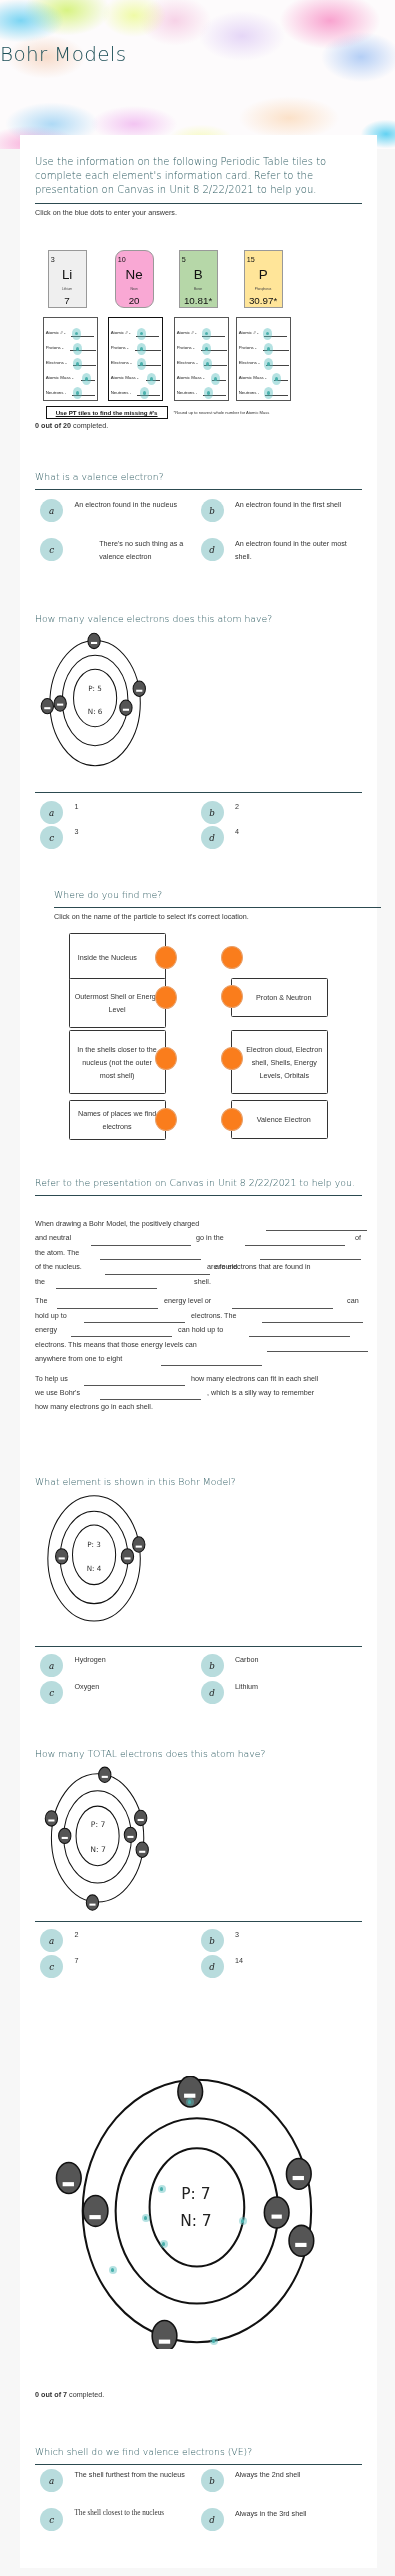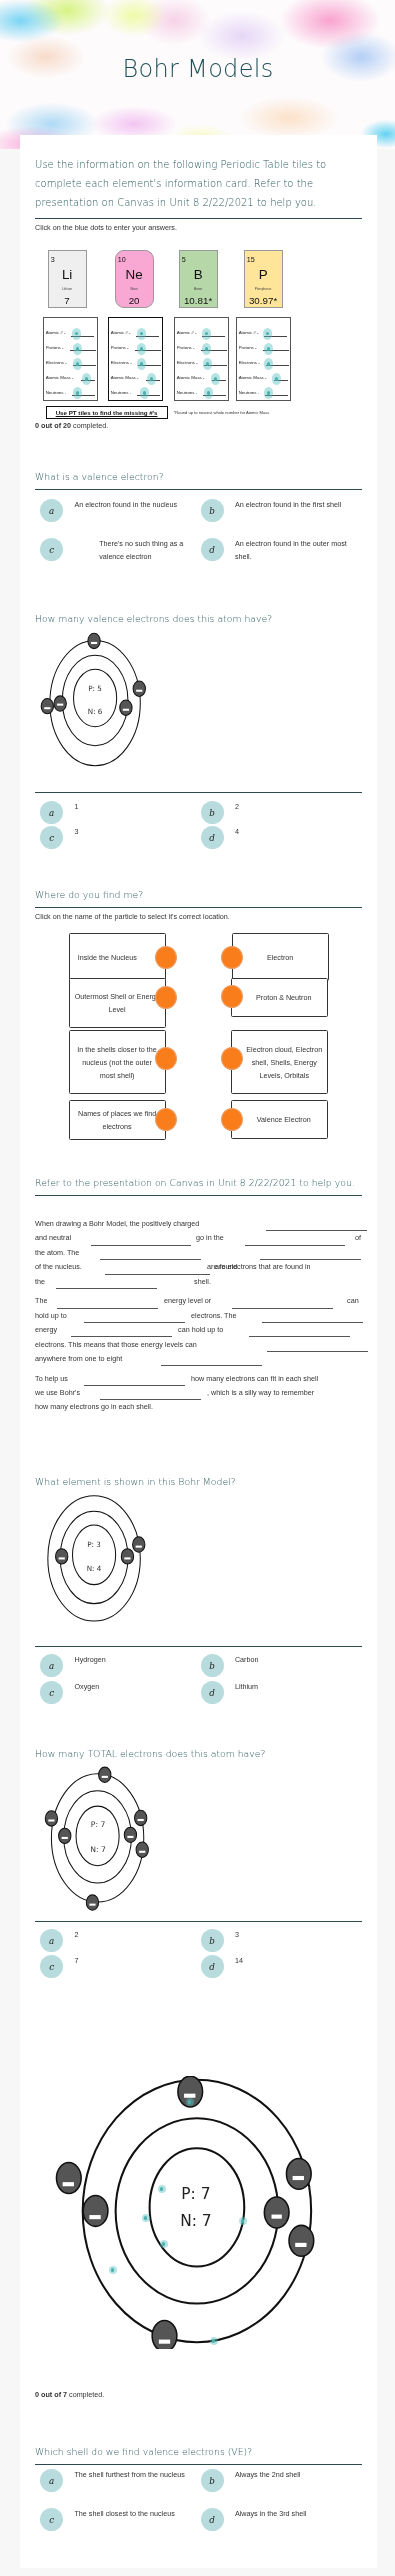--- a/index.html
+++ b/index.html
@@ -19,32 +19,32 @@
       radial-gradient(ellipse 57px 31px at 46px 57px, rgba(240,180,140,0.45), transparent 70%),
       radial-gradient(ellipse 67px 31px at 52px 124px, rgba(110,190,240,0.55), transparent 70%),
       radial-gradient(ellipse 67px 26px at 31px 144px, rgba(245,110,190,0.55), transparent 70%),
       radial-gradient(ellipse 62px 26px at 134px 124px, rgba(230,130,230,0.45), transparent 70%),
       radial-gradient(ellipse 72px 31px at 289px 118px, rgba(250,200,150,0.5), transparent 70%),
       radial-gradient(ellipse 36px 20.6px at 386px 134px, rgba(60,200,240,0.8), transparent 70%),
       radial-gradient(ellipse 46px 20.6px at 201px 139px, rgba(240,250,130,0.5), transparent 70%),
       #fdfbfc;
   }
   .hero-title {
-    position: absolute; left: 0; right: 0; top: 55px; text-align: center;
-    font-family: "DejaVu Sans", sans-serif; font-weight: 300; font-size: 24px; color: #1d4f57; letter-spacing: 0.3px;
+    position: absolute; left: 0; right: 0; top: 42px; text-align: left;
+    font-family: "DejaVu Sans", sans-serif; font-weight: 300; font-size: 20px; color: #1d4f57; letter-spacing: 0.3px;
   }
 
   .card {
     position: absolute; left: 19.6px; top: 135px; width: 357px; height: 2433px; background: #fff;
   }
   .sec { position: absolute; left: 15.5px; width: 327px; }
   .sec-title {
     font-family: "DejaVu Sans", sans-serif; font-weight: 300; color: #2c5a60; font-size: 9.3px; line-height: 12px;
   }
-  .sec-title.big { font-size: 10px; line-height: 19px; }
+  .sec-title.big { font-size: 10px; line-height: 14px; }
   .rule { height: 0.5px; background: #2c4a50; margin-top: 5.7px; }
   .instr { font-size: 7.2px; color: #333; margin-top: 5.2px; line-height: 10.3px; }
 
   
   .tile { position: absolute; width: 39px; height: 58px; border: 0.5px solid #999; font-family: "Liberation Sans", sans-serif; color: #111; }
   .tile .num { position: absolute; left: 2.1px; top: 4.1px; font-size: 7.2px; }
   .tile .sym { position: absolute; left: 0; right: 0; top: 15.5px; text-align: center; font-size: 13.4px; }
   .tile .nm { position: absolute; left: 0; right: 0; top: 36px; text-align: center; font-size: 3.1px; color: #444; }
   .tile .mass { position: absolute; left: 0; right: 0; top: 44px; text-align: center; font-size: 9.8px; }
 
@@ -258,41 +258,38 @@
     </div>
   <div class="opt" style="left:20.6px; top:691px; width:155px;">
       <div class="bubble">c</div>
       <div class="otext">3</div>
     </div>
   <div class="opt" style="left:181px; top:691px; width:155px;">
       <div class="bubble">d</div>
       <div class="otext">4</div>
     </div>
 
-  <div class="sec" style="top:754px;">
+  <div class="sec" style="top:754px;margin-left:19px;">
     <div class="sec-title">Where do you find me?</div>
     <div class="rule"></div>
     <div class="instr" style="margin-top:4.6px;">Click on the name of the particle to select it's correct location.</div>
   </div>
   <div class="mbox" style="left:49px; top:798px; width:97px; height:48px; justify-content:flex-start; padding-left:8.2px;">
       <span>Inside the Nucleus</span>
     </div>
   <div class="mbox" style="left:49px; top:843px; width:97px; height:50px;">
       <span style="width:88px;">Outermost Shell or Energy Level</span>
     </div>
   <div class="mbox" style="left:49px; top:895px; width:97px; height:64px;">
       <span style="width:82px;">In the shells closer to the nucleus (not the outer most shell)</span>
     </div>
   <div class="mbox" style="left:49px; top:965px; width:97px; height:40px;">
       <span style="width:82px;">Names of places we find electrons</span>
     </div>
 
-  <div class="mbox" style="left:212px; top:798px; width:97px; height:48px;">
-      <span>Electron</span>
-    </div>
   <div class="mbox" style="left:211px; top:843px; width:97px; height:39px; padding-left:12.4px;">
       <span>Proton &amp; Neutron</span>
     </div>
   <div class="mbox" style="left:211px; top:895px; width:97px; height:64px; padding-left:13.4px;">
       <span style="width:77px;">Electron cloud, Electron shell, Shells, Energy Levels, Orbitals</span>
     </div>
   <div class="mbox" style="left:211px; top:965px; width:97px; height:39px; padding-left:12.4px;">
       <span>Valence Electron</span>
     </div>
 
@@ -519,21 +516,21 @@
   <div class="opt" style="left:20.6px; top:2334px; width:165px;">
       <div class="bubble">a</div>
       <div class="otext" style="width:124px;">The shell furthest from the nucleus</div>
     </div>
   <div class="opt" style="left:181px; top:2334px; width:155px;">
       <div class="bubble">b</div>
       <div class="otext">Always the 2nd shell</div>
     </div>
   <div class="opt" style="left:20.6px; top:2373px; width:155px;">
       <div class="bubble">c</div>
-      <div class="otext" style="width:113px;">The shell closest to the nucleus</div>
+      <div class="otext" style="width:113px;font-family:Liberation Serif, serif;">The shell closest to the nucleus</div>
     </div>
   <div class="opt" style="left:181px; top:2373px; width:155px;">
       <div class="bubble">d</div>
       <div class="otext">Always in the 3rd shell</div>
     </div>
 
 </div>
 
 
 </body></html>

